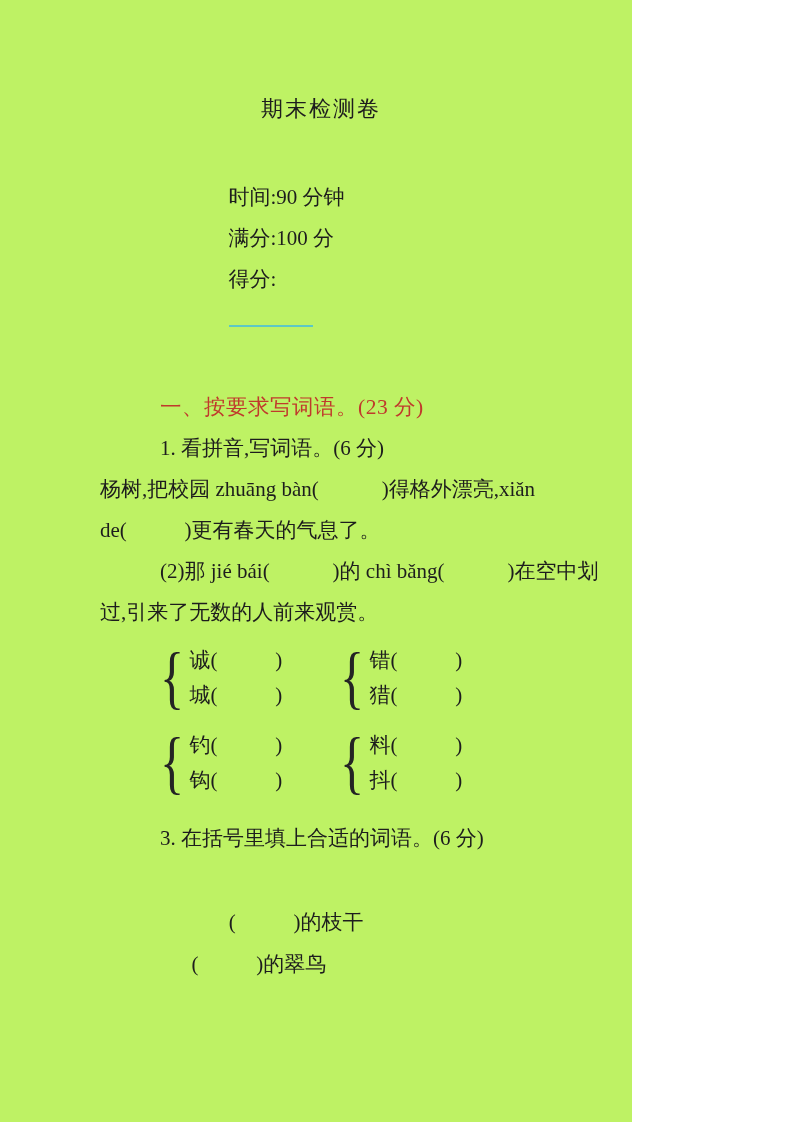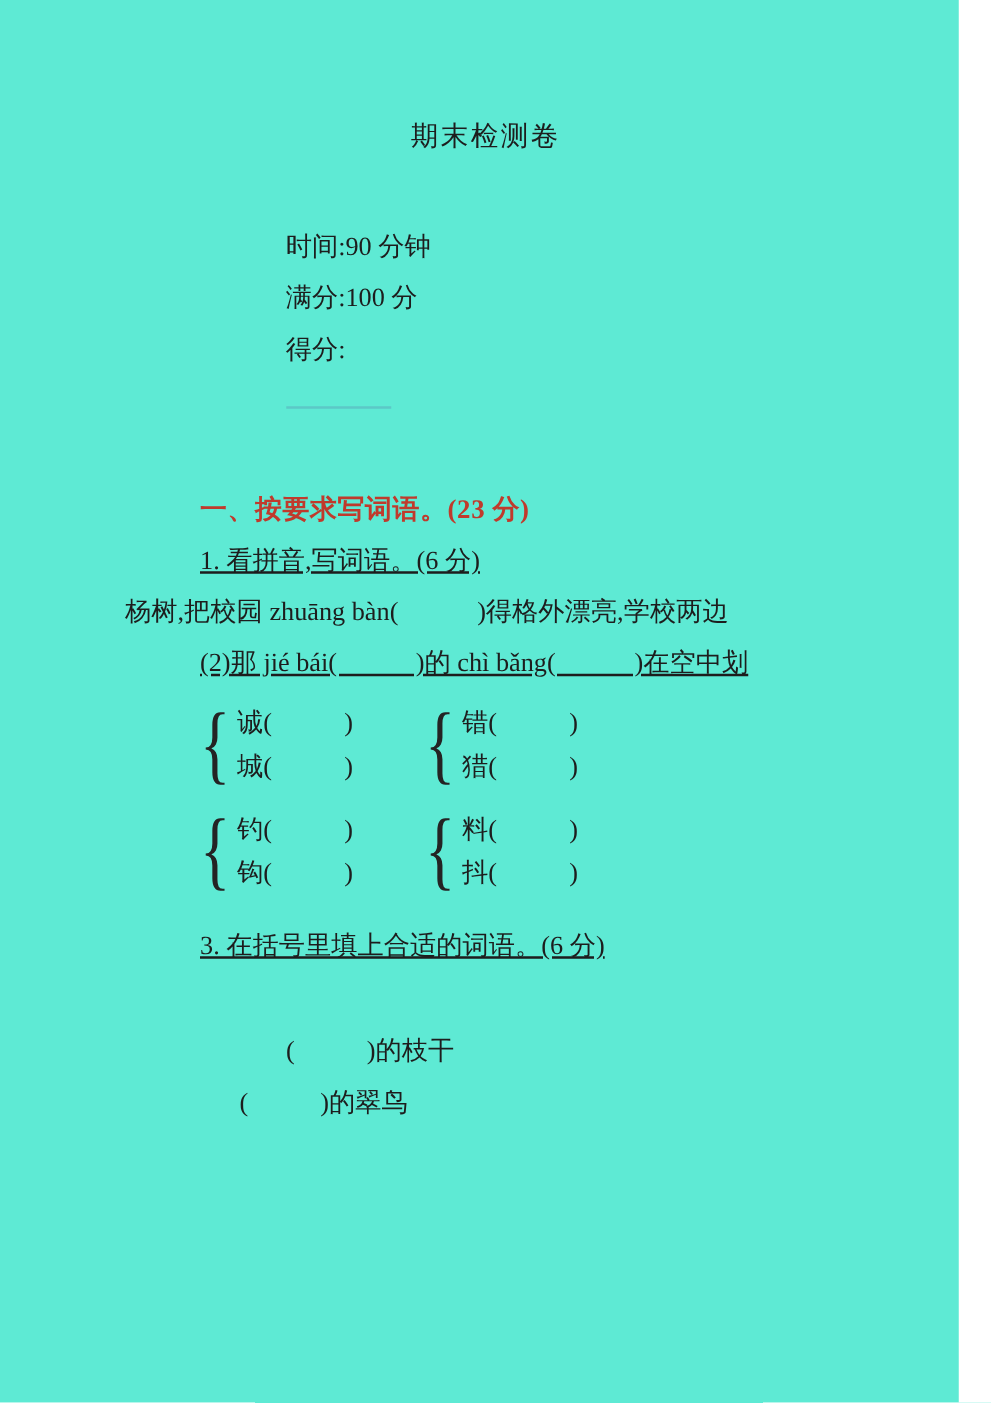--- a/index.html
+++ b/index.html
@@ -1,20 +1,20 @@
 <!DOCTYPE html>
 <html><head>
 <meta charset="utf-8">
 <style>
   html, body { margin: 0; padding: 0; background: #ffffff; }
   .page {
     position: relative;
-    width: 767px;
+    width: 632px;
     height: 1122px;
-    background: #5eead4;
+    background: #bef264;
     font-family: "Liberation Serif", "DejaVu Serif", serif;
     color: #1d1d1d;
     overflow: hidden;
   }
   .content { padding: 88px 90px 0 100px; }
 
   .title {
     font-size: 22px;
     font-weight: normal;
     text-align: center;
@@ -37,32 +37,32 @@
     width: 84px;
     height: 18px;
     border-bottom: 2px solid #5cc8c6;
     vertical-align: baseline;
   }
 
   .sec-heading {
     margin-top: 5px;
     line-height: 41px;
     font-size: 21.5px;
-    font-weight: bold;
+    font-weight: normal;
     color: #c03a2c;
     padding-left: 60px;
     letter-spacing: 0.5px;
   }
 
   .line {
     font-size: 21px;
     line-height: 41px;
     white-space: pre;
   }
-  .indent { padding-left: 60px; text-decoration: underline; }
+  .indent { padding-left: 60px; }
 
   .brace-row { display: flex; padding-left: 60px; margin-top: 9px; }
   .brace-row.row2 { margin-top: 13px; }
   .brace-group { display: flex; align-items: center; width: 180px; }
   .brace-row .brace-group:last-child { width: auto; }
   .brace {
     font-size: 70px;
     line-height: 72px;
     font-weight: normal;
     display: inline-block;
@@ -94,22 +94,24 @@
     <div class="info-line">
       <span class="meta">时间:90 分钟</span>
       <span class="meta">满分:100 分</span>
       <span class="meta score">得分:</span>
       <span class="score-blank"></span>
     </div>
 
     <div class="sec-heading">一、按要求写词语。(23 分)</div>
 
     <div class="line indent">1. 看拼音,写词语。(6 分)</div>
-    <div class="line">杨树,把校园 zhuāng bàn(            )得格外漂亮,学校两边</div>
+    <div class="line">杨树,把校园 zhuāng bàn(            )得格外漂亮,xiǎn</div>
+    <div class="line">de(           )更有春天的气息了。</div>
     <div class="line indent">(2)那 jié bái(            )的 chì bǎng(            )在空中划</div>
+    <div class="line">过,引来了无数的人前来观赏。</div>
 
 
     <div class="brace-row">
       <div class="brace-group">
         <span class="brace">{</span>
         <span class="pair">
           <span class="pair-line">诚(           )</span>
           <span class="pair-line">城(           )</span>
         </span>
       </div>

